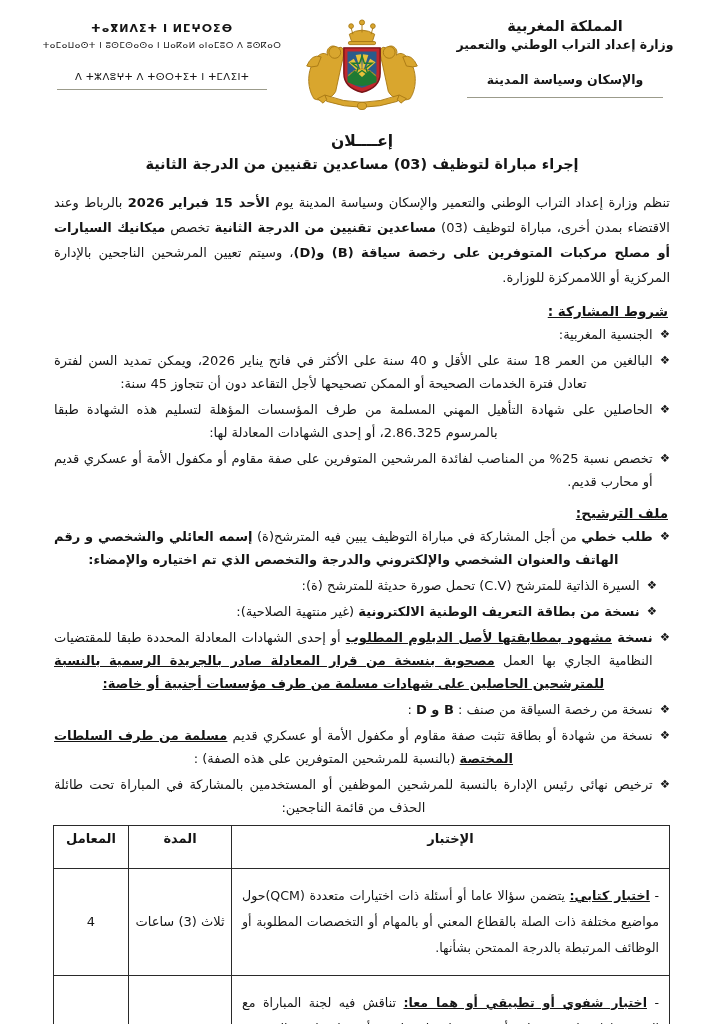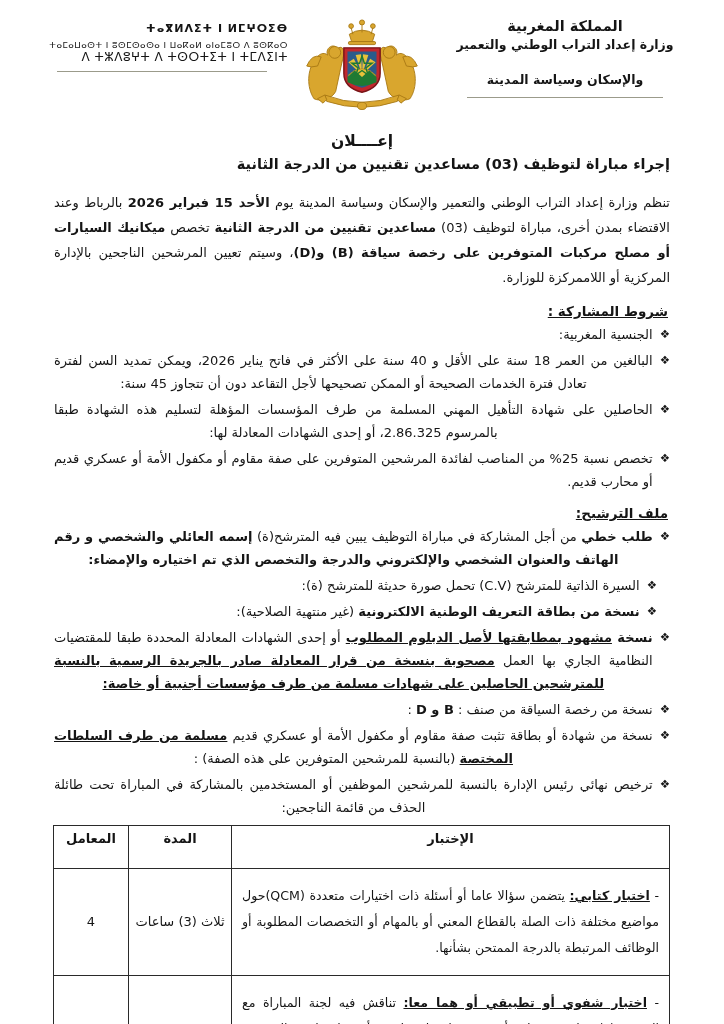--- a/index.html
+++ b/index.html
@@ -5,36 +5,36 @@
   html,body{margin:0;padding:0;}
   body{
     width:724px;height:1024px;background:#ffffff;overflow:hidden;
     font-family:"DejaVu Sans",sans-serif;color:#151515;
     -webkit-font-smoothing:antialiased;
   }
   .page{position:relative;width:724px;height:1024px;box-sizing:border-box;padding:14px 54px 0 54px;}
 
   
   .hdr{position:relative;height:106px;}
-  .hdr-left{position:absolute;left:-18px;top:8px;width:252px;text-align:right;direction:ltr;}
+  .hdr-left{position:absolute;left:-18px;top:8px;width:252px;text-align:center;direction:ltr;}
   .tif1{font-weight:bold;font-size:11px;letter-spacing:1px;}
   .tif2{font-size:8.6px;margin-top:5px;letter-spacing:.5px;}
-  .tif3{font-size:12px;margin-top:0;letter-spacing:.5px;}
+  .tif3{font-size:10px;margin-top:21px;letter-spacing:.5px;}
   .hdr-right{position:absolute;right:-14px;top:4px;width:238px;text-align:center;direction:rtl;}
   .kingdom{font-weight:bold;font-size:14.5px;}
   .ministry{font-size:12.5px;font-weight:bold;margin-top:2px;line-height:1.5;}
   .hrule{border-bottom:1.5px solid #9b9b8b;margin-top:7px;}
   .hdr-left .hrule{width:210px;margin-left:auto;margin-right:auto;}
   .hdr-right .hrule{width:196px;margin-left:auto;margin-right:auto;}
   .emblem{position:absolute;left:50%;transform:translateX(-50%);top:0;}
 
   
   main{direction:rtl;}
   .t1{text-align:center;font-weight:bold;font-size:15.5px;margin-top:12px;}
-  .t2{text-align:right;font-weight:bold;font-size:14.5px;margin-top:6px;}
+  .t2{text-align:center;font-weight:bold;font-size:14.5px;margin-top:6px;}
 
   
   .intro{font-size:13px;line-height:25px;text-align:justify;margin-top:18px;}
   .hsec{font-weight:bold;font-size:13.5px;text-decoration:underline;margin:12px 2px 4px 0;}
   .lead{font-size:13px;line-height:23px;margin-right:14px;}
   .bullet{display:flex;column-gap:7px;margin-top:3px;align-items:flex-start;}
   .bullet .mk{flex:0 0 auto;font-size:11.5px;line-height:23px;}
   .bullet .bt{flex:1 1 auto;font-size:13px;line-height:23px;text-align:justify;}
   .bullet .bt.cl{text-align-last:center;}
   .bullet.sub{margin-right:13px;}

